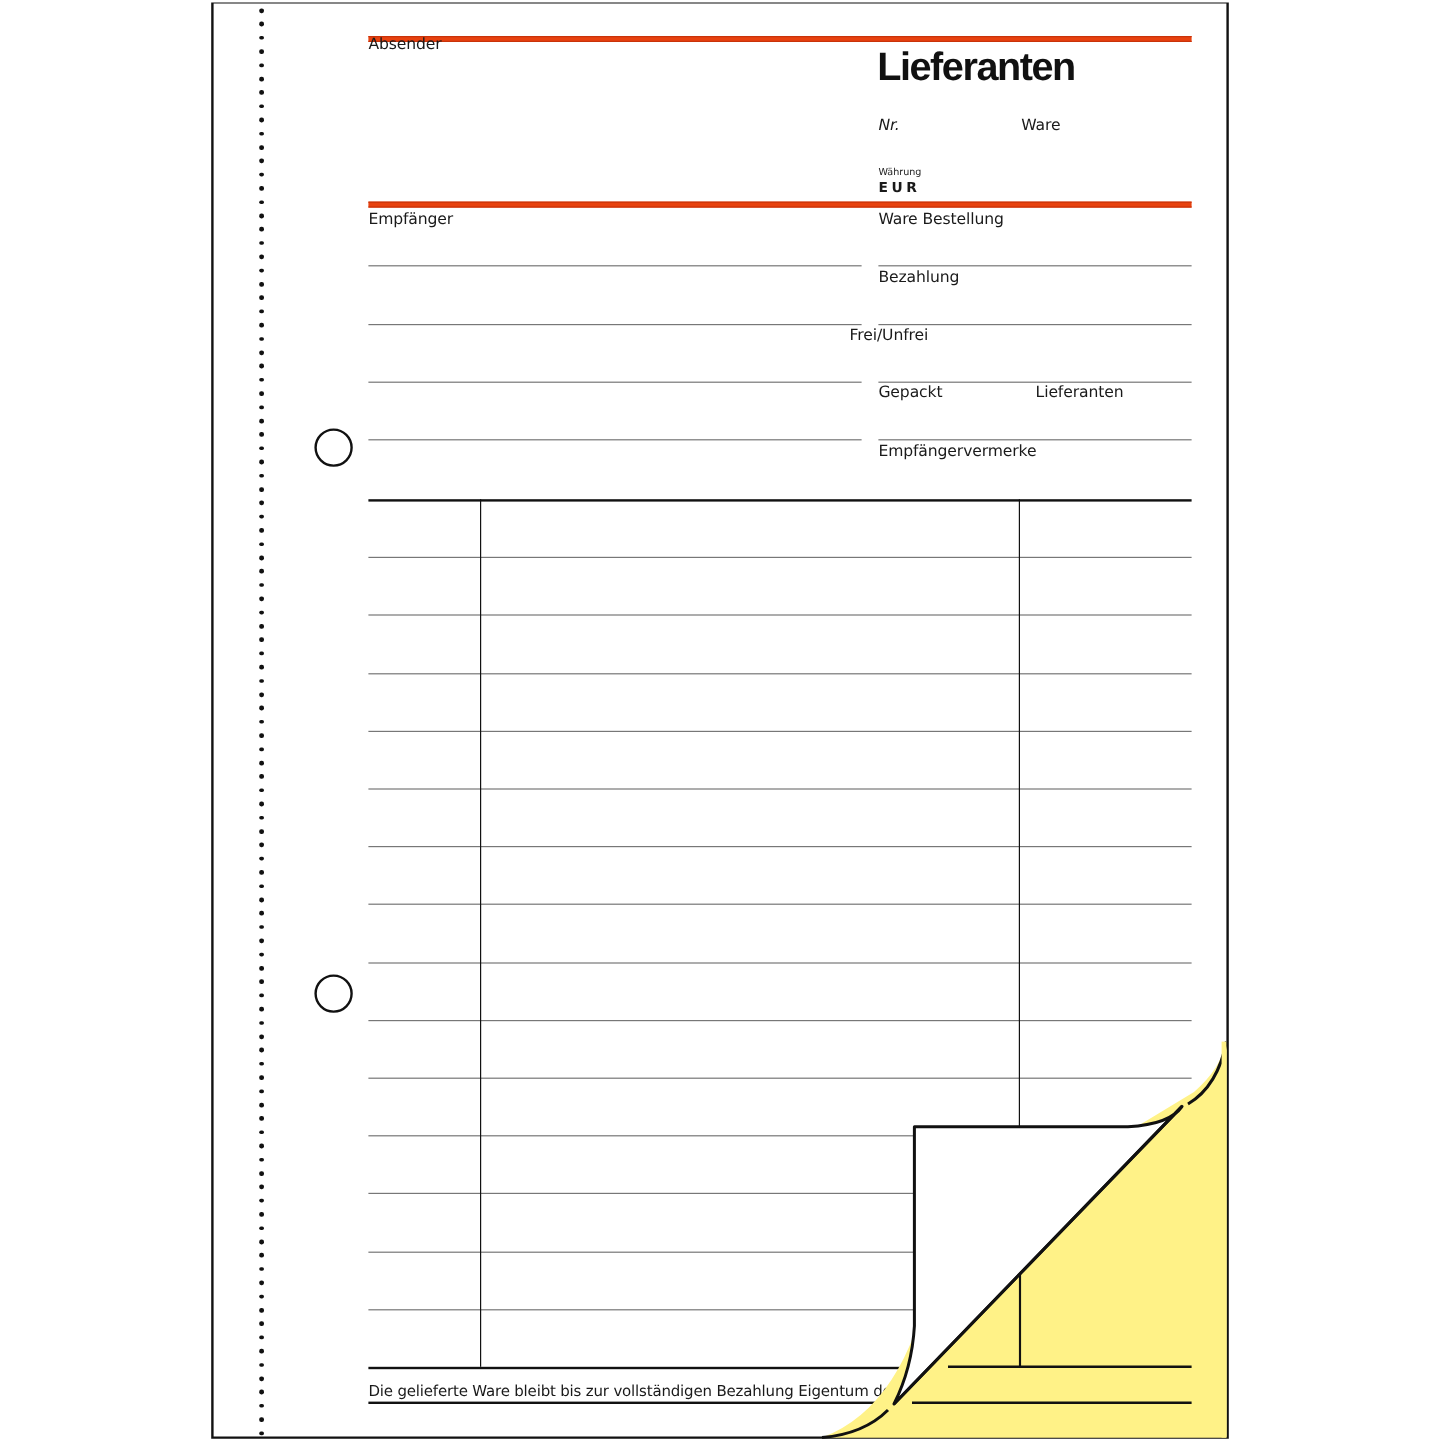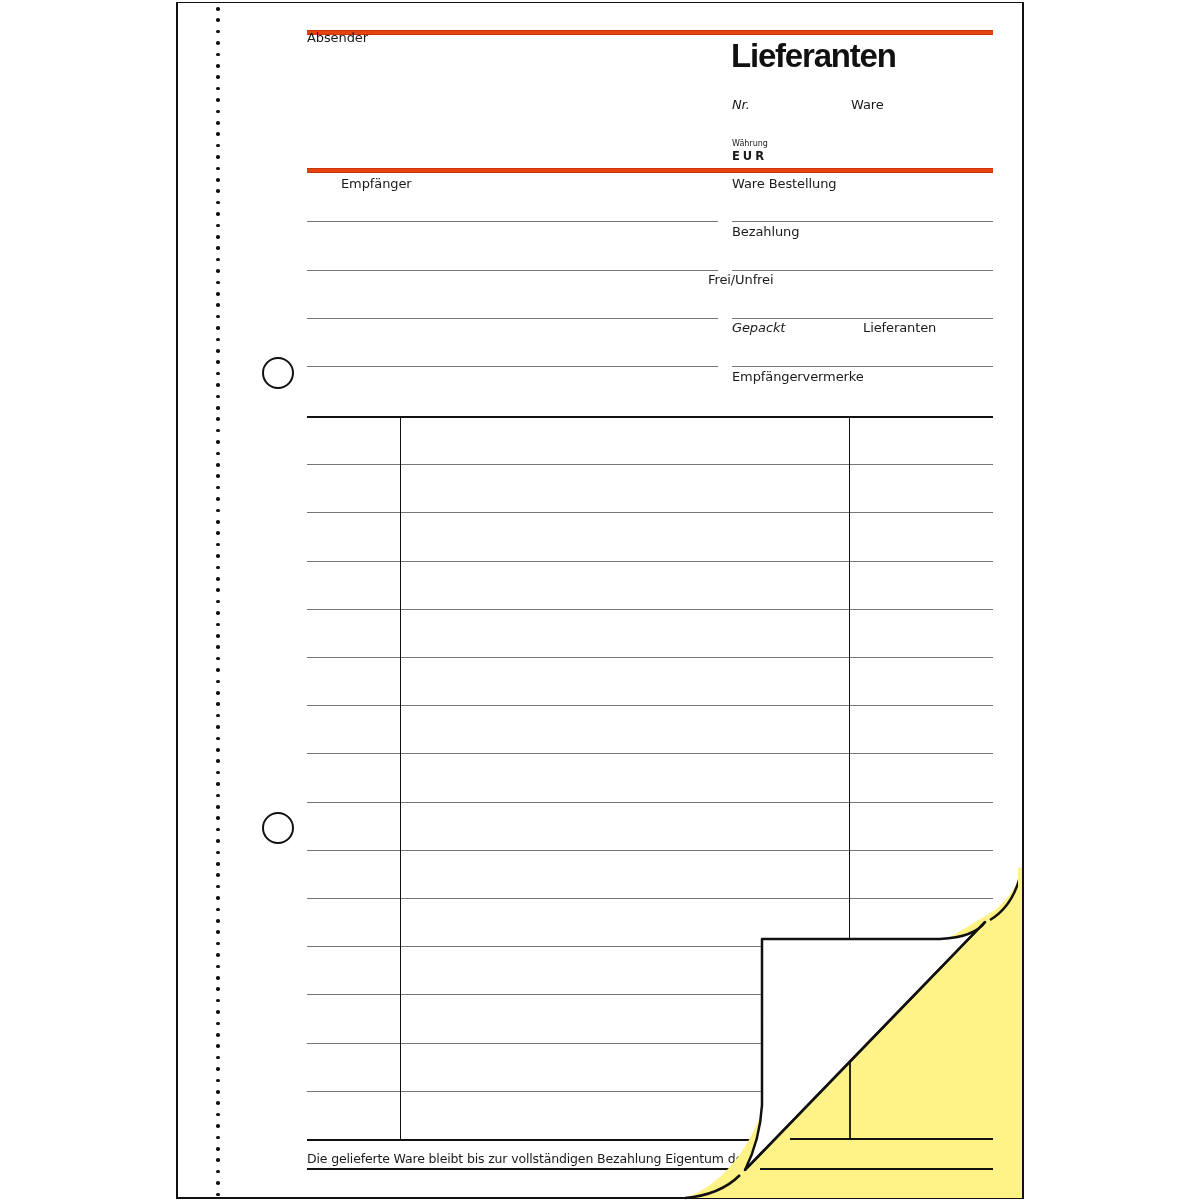--- a/index.html
+++ b/index.html
@@ -137,33 +137,33 @@
 <div class="orange-bar" style="top:30px;"></div>
 <div class="lbl" style="left:307px; top:30px;">Absender</div>
 <div class="title">Lieferanten</div>
 <div class="lbl" style="left:732px; top:97px;font-style:italic;">Nr.</div>
 <div class="lbl" style="left:851px; top:97px;">Ware</div>
 <div class="small-lbl" style="left:732px; top:139px;">Währung</div>
 <div class="eur" style="left:732px; top:149px;">EUR</div>
 
 <div class="orange-bar" style="top:168px;"></div>
 
-<div class="lbl" style="left:307px; top:176px;margin-left:34px;">Empfänger</div>
+<div class="lbl" style="left:307px; top:176px;">Empfänger</div>
 <div class="hline-grey" style="left:307px; top:221px; width:411px;"></div>
 <div class="hline-grey" style="left:307px; top:270px; width:411px;"></div>
 <div class="hline-grey" style="left:307px; top:318px; width:411px;"></div>
 <div class="hline-grey" style="left:307px; top:366px; width:411px;"></div>
 
 <div class="lbl" style="left:732px; top:176px;">Ware Bestellung</div>
 <div class="hline-grey" style="left:732px; top:221px; width:261px;"></div>
 <div class="lbl" style="left:732px; top:224px;">Bezahlung</div>
 <div class="hline-grey" style="left:732px; top:270px; width:261px;"></div>
 <div class="lbl" style="left:708px; top:272px;">Frei/Unfrei</div>
 <div class="hline-grey" style="left:732px; top:318px; width:261px;"></div>
-<div class="lbl" style="left:732px; top:320px;font-style:italic;">Gepackt</div>
+<div class="lbl" style="left:732px; top:320px;">Gepackt</div>
 <div class="lbl" style="left:863px; top:320px;">Lieferanten</div>
 <div class="hline-grey" style="left:732px; top:366px; width:261px;"></div>
 <div class="lbl" style="left:732px; top:369px;">Empfängervermerke</div>
 
 <div id="table">
     <div class="hline-dark" style="left: 307px; top: 416px; width: 686px;"></div>
     <div class="hline-grey" style="left: 307px; top: 464.2px; width: 686px;"></div>
     <div class="hline-grey" style="left: 307px; top: 512.4px; width: 686px;"></div>
     <div class="hline-grey" style="left: 307px; top: 560.6px; width: 686px;"></div>
     <div class="hline-grey" style="left: 307px; top: 608.8px; width: 686px;"></div>

